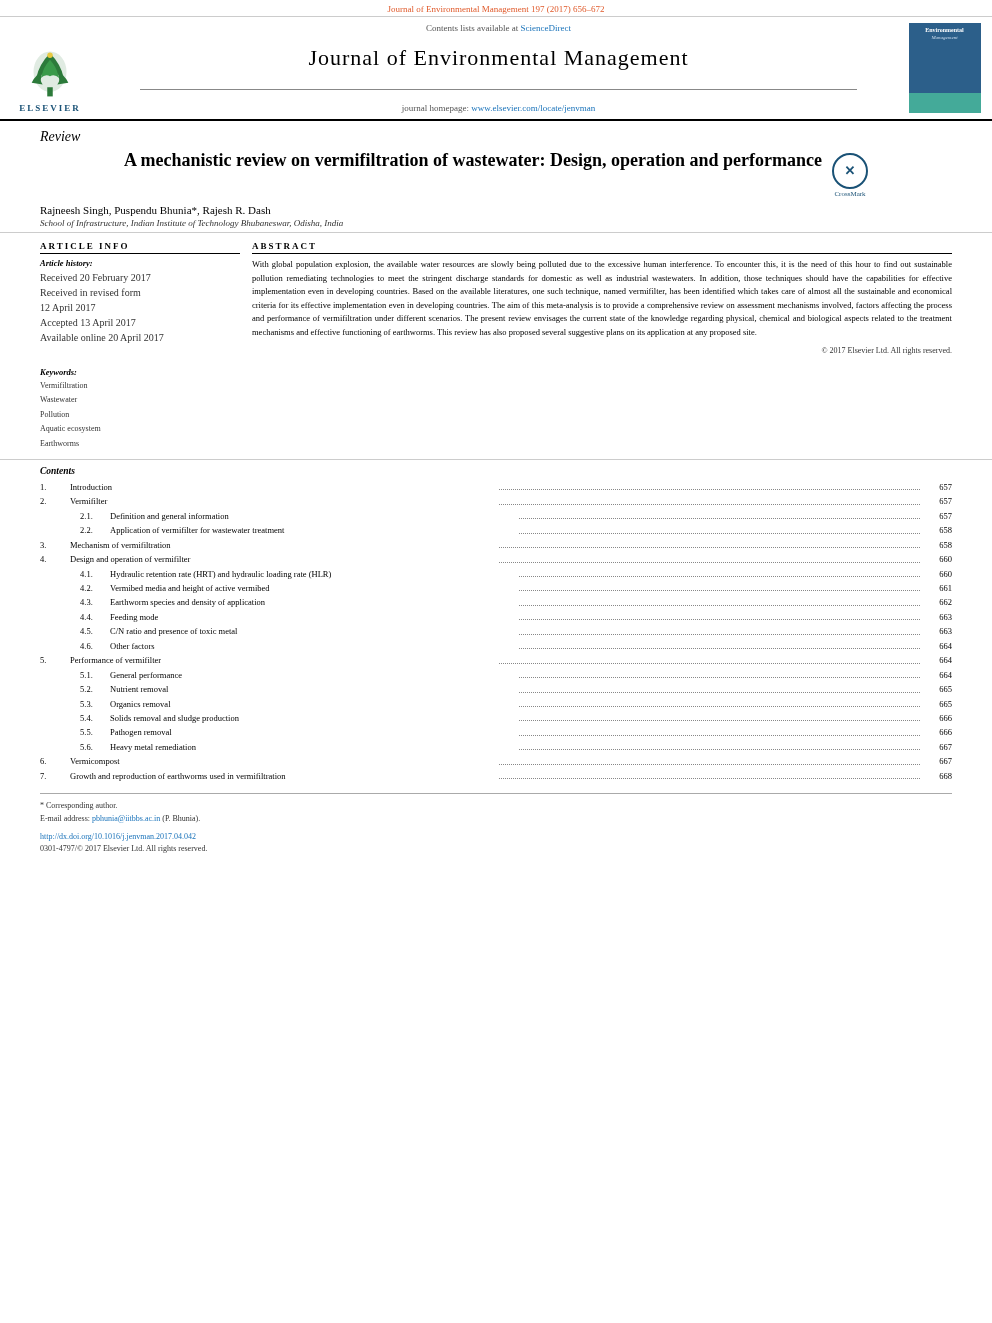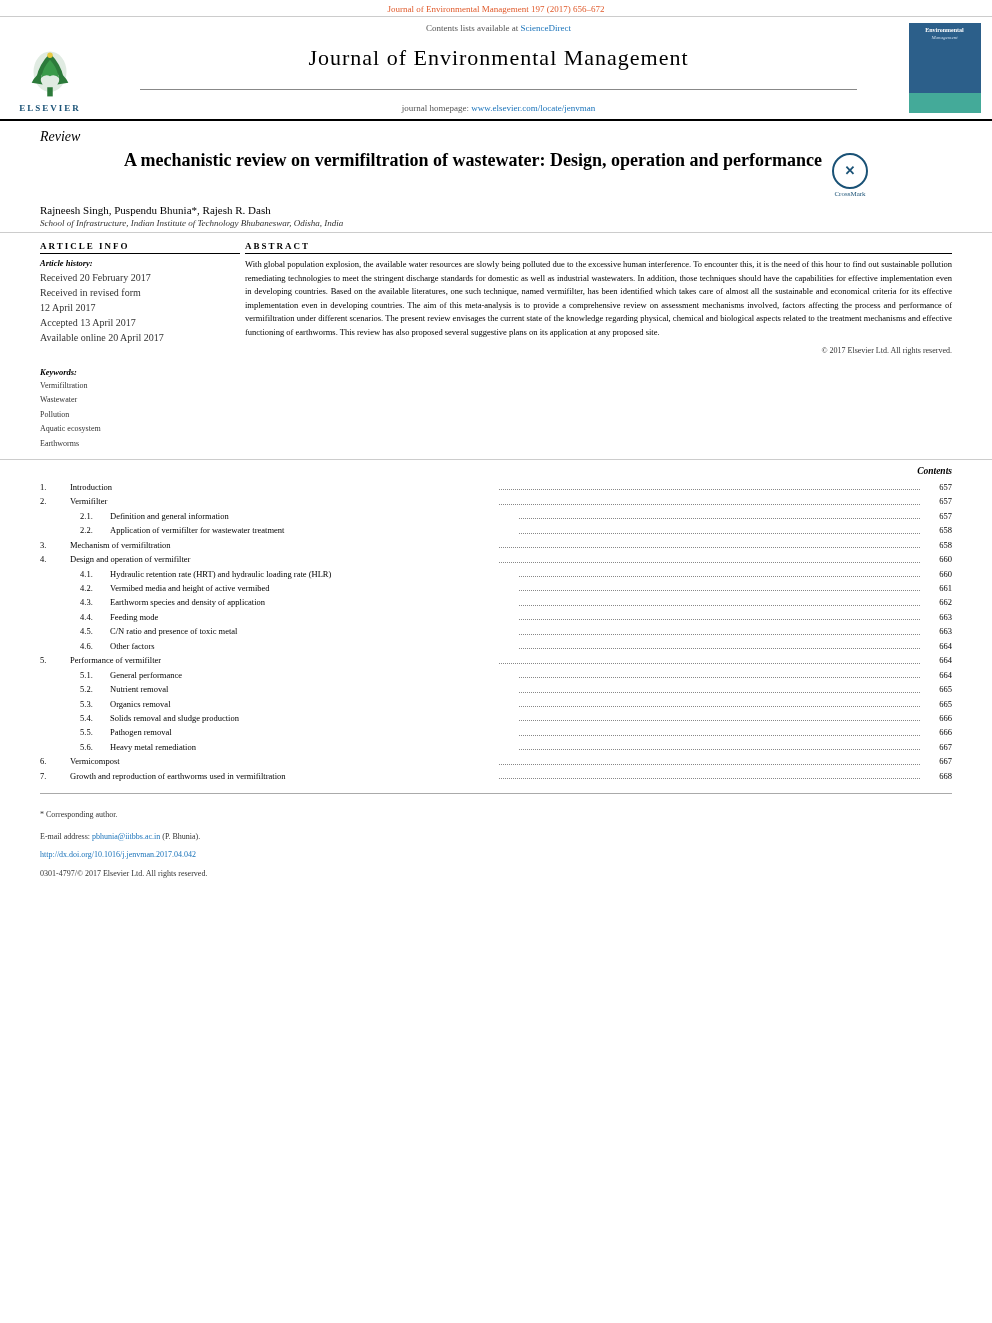--- a/index.html
+++ b/index.html
@@ -174,21 +174,21 @@
     .affiliation-line {
       font-size: 9px;
       font-style: italic;
       color: #333;
       margin-top: 2px;
     }
 
     .article-body {
       padding: 8px 40px;
       display: flex;
-      gap: 5px;
+      gap: 12px;
     }
     .left-col {
       width: 200px;
       flex-shrink: 0;
       font-size: 8.5px;
     }
     .right-col {
       flex: 1;
       font-size: 8.5px;
     }
@@ -249,21 +249,20 @@
 
     .contents-section {
       padding: 0 40px 10px 40px;
       border-top: 1px solid #ccc;
     }
     .contents-label {
       font-size: 9.5px;
       font-weight: bold;
       margin: 6px 0 4px 0;
       font-style: italic;
-      text-align: right;
     }
     .toc-table {
       width: 100%;
       border-collapse: collapse;
     }
     .toc-row {
       display: flex;
       align-items: baseline;
       font-size: 8.5px;
       line-height: 1.7;
@@ -292,21 +291,20 @@
       color: #000;
       flex-shrink: 0;
     }
     .toc-sub-row {
       padding-left: 40px;
     }
     .footnote-line {
       font-size: 8px;
       color: #333;
       line-height: 1.6;
-      margin-top: 9px;
     }
     .footnote-link {
       color: #1a73ba;
       font-size: 8px;
       text-decoration: none;
     }
     .footer-bottom {
       padding: 4px 40px;
       font-size: 8px;
       color: #555;

